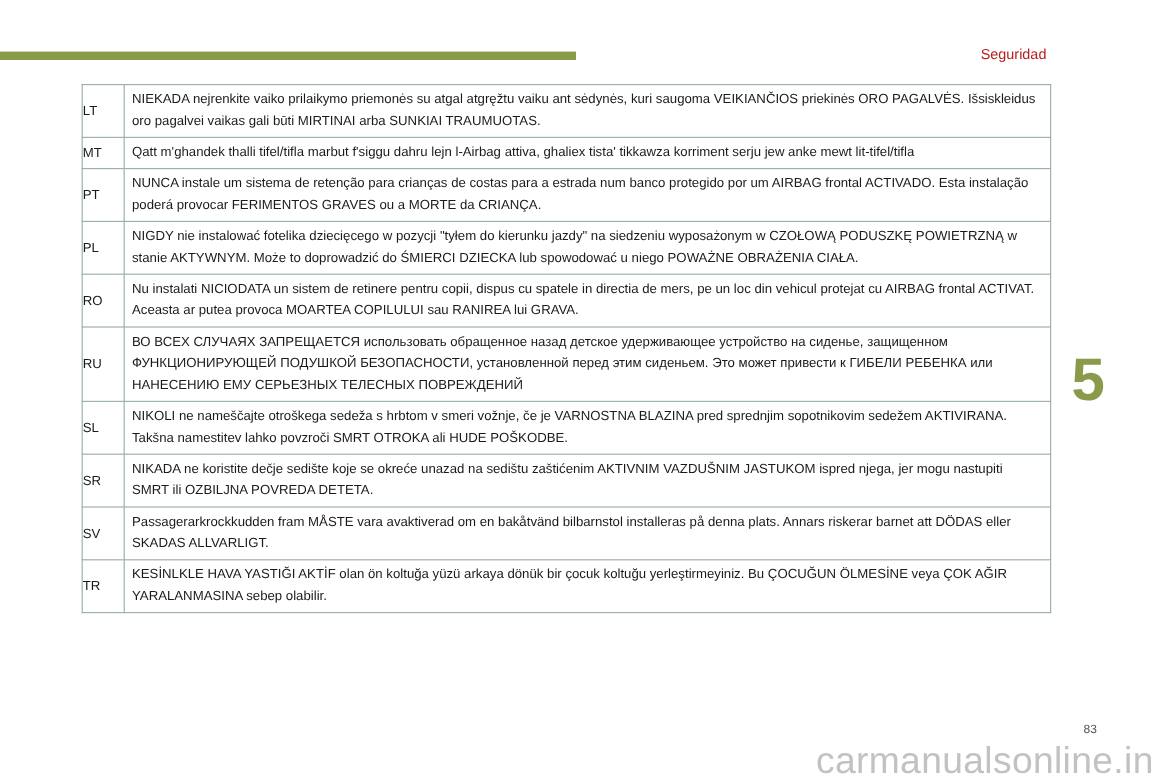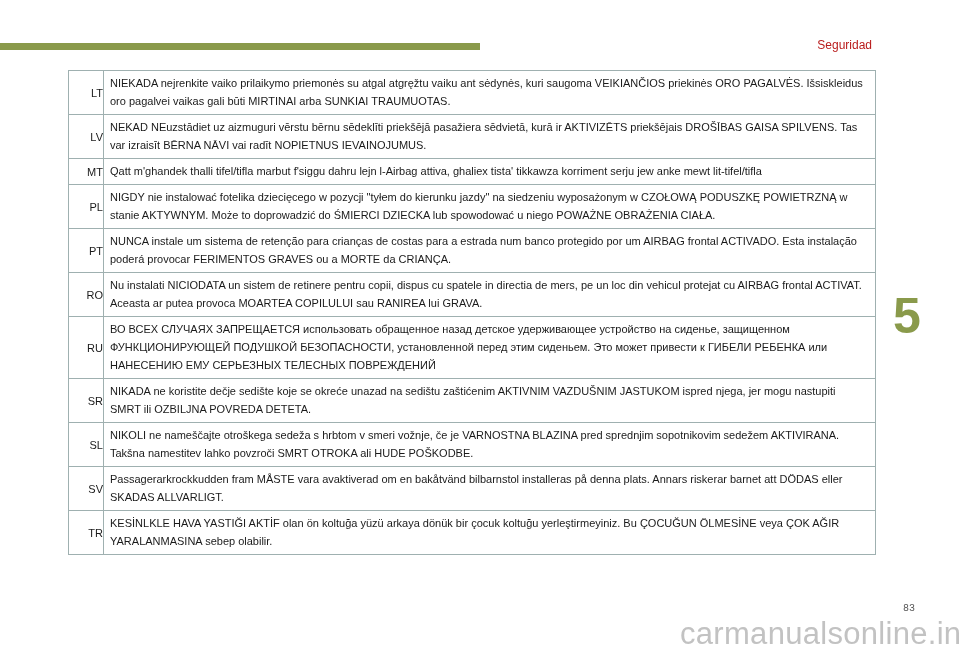--- a/index.html
+++ b/index.html
@@ -1,69 +1,65 @@
 <!DOCTYPE html>
 <html><head>
   <meta charset="utf-8">
   <style>
     html, body { margin:0; padding:0; background:#ffffff; }
     body { width:960px; height:649px; position:relative; overflow:hidden; font-family:"Liberation Sans", sans-serif; color:#1a1a1a; }
     .top-bar { position:absolute; left:0; top:43px; width:480px; height:7px; background:#8a9a4b; }
     .section-title { position:absolute; right:88px; top:38px; font-size:12px; color:#b91c1c; }
     .chapter-num { position:absolute; left:893px; top:291px; font-size:50px; font-weight:bold; color:#8a9a4b; line-height:1; }
-    .page-num { position:absolute; left:903px; top:603px; font-size:10px; color:#555;font-family:Liberation Mono, monospace; }
+    .page-num { position:absolute; left:903px; top:603px; font-size:10px; color:#555; }
     .watermark { position:absolute; left:680px; top:616px; font-size:31px; color:#c2c2c2; letter-spacing:0.3px; }
     table.warn { position:absolute; left:68px; top:70px; width:808px; border-collapse:collapse; }
     table.warn td { border:1px solid #9fb0b0; font-size:11px; line-height:18px; vertical-align:middle; }
-    td.code { width:34px; text-align:right; padding:0; }
+    td.code { width:34px; text-align:left; padding:0; }
     td.text { padding:3px 6px 4px 6px; }
   </style>
 </head>
 <body>
 
 <div class="top-bar"></div>
 <div class="section-title">Seguridad</div>
 
 <table class="warn">
   <tbody>
     <tr>
         <td class="code">LT</td>
         <td class="text">NIEKADA nejrenkite vaiko prilaikymo priemonės su atgal atgręžtu vaiku ant sėdynės, kuri saugoma VEIKIANČIOS priekinės ORO PAGALVĖS. Išsiskleidus oro pagalvei vaikas gali būti MIRTINAI arba SUNKIAI TRAUMUOTAS.</td>
       </tr>
     <tr>
-        <td class="code">LV</td>
-        <td class="text">NEKAD NEuzstādiet uz aizmuguri vērstu bērnu sēdeklīti priekšējā pasažiera sēdvietā, kurā ir AKTIVIZĒTS priekšējais DROŠĪBAS GAISA SPILVENS. Tas var izraisīt BĒRNA NĀVI vai radīt NOPIETNUS IEVAINOJUMUS.</td>
-      </tr>
-    <tr>
         <td class="code">MT</td>
         <td class="text">Qatt m'ghandek thalli tifel/tifla marbut f'siggu dahru lejn l-Airbag attiva, ghaliex tista' tikkawza korriment serju jew anke mewt lit-tifel/tifla</td>
       </tr>
     <tr>
+        <td class="code">PT</td>
+        <td class="text">NUNCA instale um sistema de retenção para crianças de costas para a estrada num banco protegido por um AIRBAG frontal ACTIVADO. Esta instalação poderá provocar FERIMENTOS GRAVES ou a MORTE da CRIANÇA.</td>
+      </tr>
+    <tr>
         <td class="code">PL</td>
         <td class="text">NIGDY nie instalować fotelika dziecięcego w pozycji "tyłem do kierunku jazdy" na siedzeniu wyposażonym w CZOŁOWĄ PODUSZKĘ POWIETRZNĄ w stanie AKTYWNYM. Może to doprowadzić do ŚMIERCI DZIECKA lub spowodować u niego POWAŻNE OBRAŻENIA CIAŁA.</td>
-      </tr>
-    <tr>
-        <td class="code">PT</td>
-        <td class="text">NUNCA instale um sistema de retenção para crianças de costas para a estrada num banco protegido por um AIRBAG frontal ACTIVADO. Esta instalação poderá provocar FERIMENTOS GRAVES ou a MORTE da CRIANÇA.</td>
       </tr>
     <tr>
         <td class="code">RO</td>
         <td class="text">Nu instalati NICIODATA un sistem de retinere pentru copii, dispus cu spatele in directia de mers, pe un loc din vehicul protejat cu AIRBAG frontal ACTIVAT. Aceasta ar putea provoca MOARTEA COPILULUI sau RANIREA lui GRAVA.</td>
       </tr>
     <tr>
         <td class="code">RU</td>
         <td class="text">ВО ВСЕХ СЛУЧАЯХ ЗАПРЕЩАЕТСЯ использовать обращенное назад детское удерживающее устройство на сиденье, защищенном ФУНКЦИОНИРУЮЩЕЙ ПОДУШКОЙ БЕЗОПАСНОСТИ, установленной перед этим сиденьем. Это может привести к ГИБЕЛИ РЕБЕНКА или НАНЕСЕНИЮ ЕМУ СЕРЬЕЗНЫХ ТЕЛЕСНЫХ ПОВРЕЖДЕНИЙ</td>
       </tr>
     <tr>
+        <td class="code">SL</td>
+        <td class="text">NIKOLI ne nameščajte otroškega sedeža s hrbtom v smeri vožnje, če je VARNOSTNA BLAZINA pred sprednjim sopotnikovim sedežem AKTIVIRANA. Takšna namestitev lahko povzroči SMRT OTROKA ali HUDE POŠKODBE.</td>
+      </tr>
+    <tr>
         <td class="code">SR</td>
         <td class="text">NIKADA ne koristite dečje sedište koje se okreće unazad na sedištu zaštićenim AKTIVNIM VAZDUŠNIM JASTUKOM ispred njega, jer mogu nastupiti SMRT ili OZBILJNA POVREDA DETETA.</td>
-      </tr>
-    <tr>
-        <td class="code">SL</td>
-        <td class="text">NIKOLI ne nameščajte otroškega sedeža s hrbtom v smeri vožnje, če je VARNOSTNA BLAZINA pred sprednjim sopotnikovim sedežem AKTIVIRANA. Takšna namestitev lahko povzroči SMRT OTROKA ali HUDE POŠKODBE.</td>
       </tr>
     <tr>
         <td class="code">SV</td>
         <td class="text">Passagerarkrockkudden fram MÅSTE vara avaktiverad om en bakåtvänd bilbarnstol installeras på denna plats. Annars riskerar barnet att DÖDAS eller SKADAS ALLVARLIGT.</td>
       </tr>
     <tr>
         <td class="code">TR</td>
         <td class="text">KESİNLKLE HAVA YASTIĞI AKTİF olan ön koltuğa yüzü arkaya dönük bir çocuk koltuğu yerleştirmeyiniz. Bu ÇOCUĞUN ÖLMESİNE veya ÇOK AĞIR YARALANMASINA sebep olabilir.</td>
       </tr>
   </tbody>

